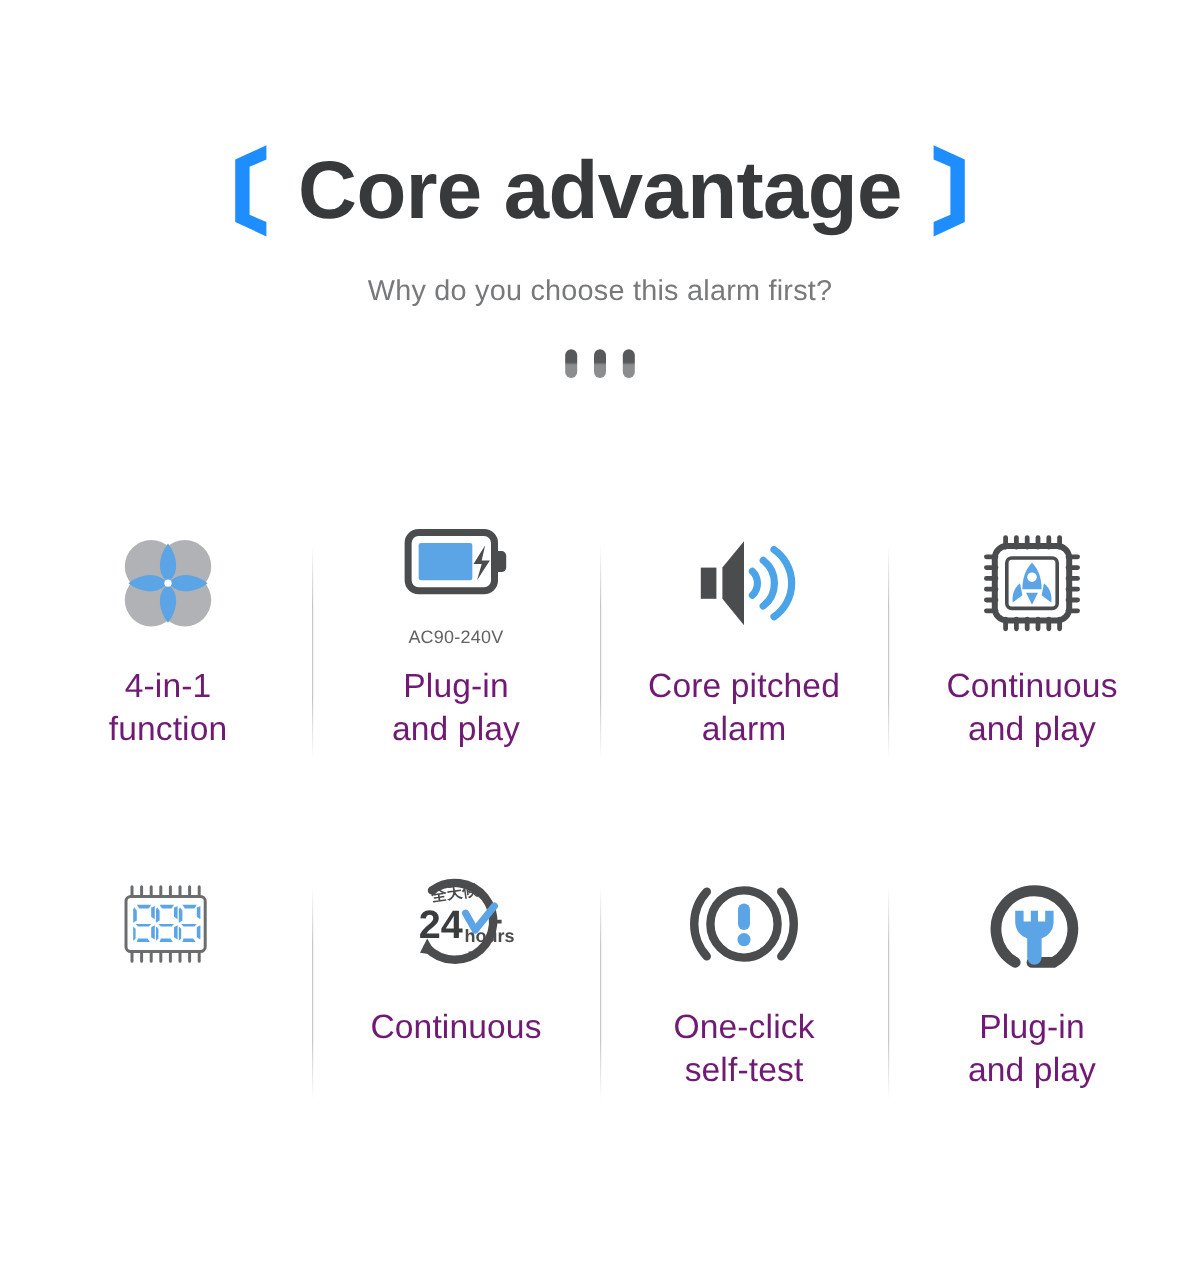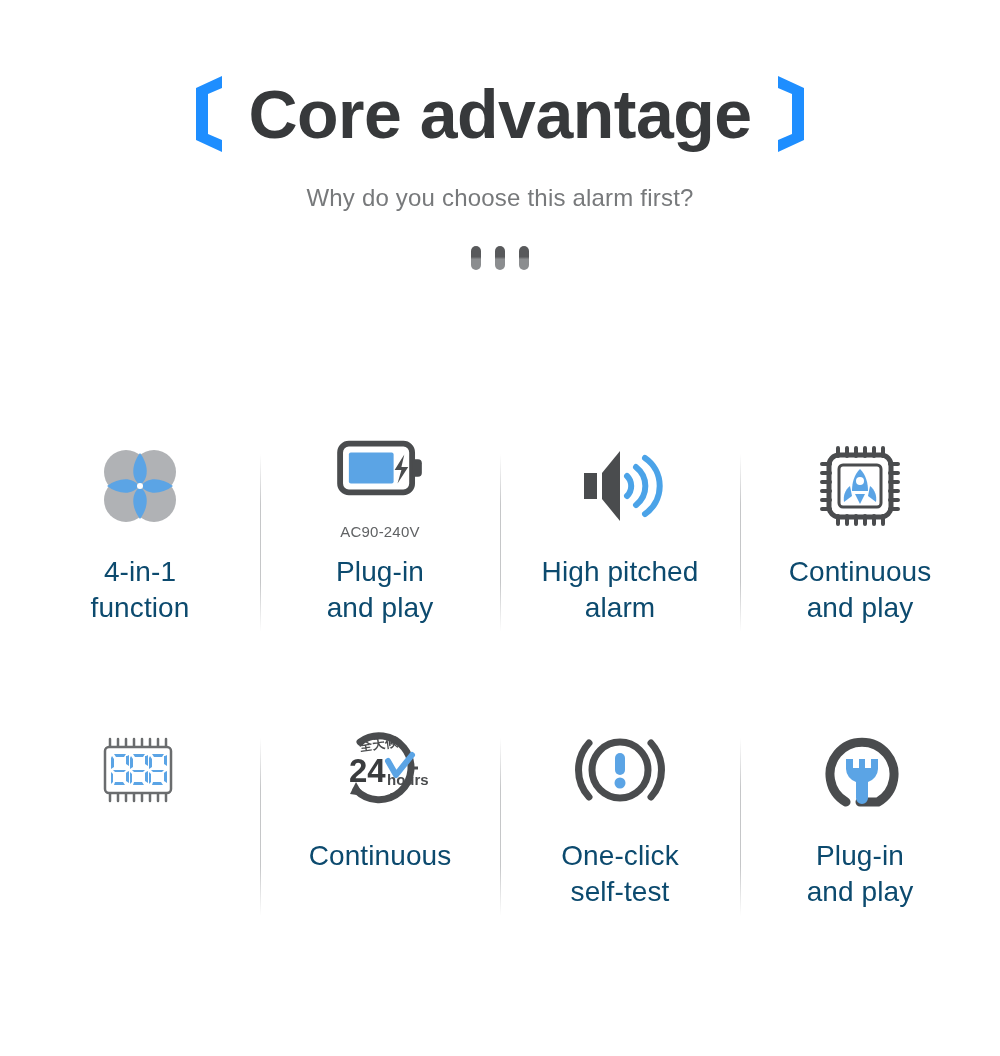--- a/index.html
+++ b/index.html
@@ -6,21 +6,21 @@
   html, body {
     width:1000px; height:1056px;
     background:#ffffff;
     font-family:"Liberation Sans", sans-serif;
     overflow:hidden;
   }
 
   .page { position:relative; width:1000px; height:1056px; }
 
   
-  .header { padding-top:68px; text-align:center; }
+  .header { padding-top:113px; text-align:center; }
 
   .title-row {
     display:flex; align-items:center; justify-content:center;
     gap:22px; height:92px;
   }
   .bracket { flex:0 0 auto; display:block; }
   .title-text {
     font-size:68px; font-weight:bold; color:#37393b;
     letter-spacing:-0.5px; line-height:1;
     white-space:nowrap;
@@ -72,21 +72,21 @@
     display:flex; flex-direction:column;
     align-items:center; justify-content:center;
   }
   .icon-caption {
     margin-top:19px;
     font-size:15px; color:#606264; letter-spacing:0.2px;
   }
   .cell-label {
     margin-top:14px;
     text-align:center;
-    font-size:28px; line-height:1.27; color:#0c4a6e;
+    font-size:28px; line-height:1.27; color:#701a75;
     letter-spacing:0.1px;
   }
   .cell-label .l2 { display:block; }
 </style>
 </head>
 <body>
 
 <div class="page">
 
   <div class="header">
@@ -160,21 +160,21 @@
           <rect x="12" y="30" width="13" height="26" fill="#4a4c4e"></rect>
           <path d="M30 30 L48 8 L48 78 L30 56 Z" fill="#4a4c4e"></path>
           <g fill="none" stroke="#4ba3e8" stroke-width="6" stroke-linecap="round">
             <path d="M55 33 A14 14 0 0 1 55 53"></path>
             <path d="M64 24 A24 24 0 0 1 64 62"></path>
             <path d="M73 15 A34 34 0 0 1 73 71"></path>
           </g>
         </svg>
       </div>
       <div class="cell-label">
-        <span>High pitched</span>
+        <span>Core pitched</span>
         <span class="l2">alarm</span>
       </div>
     </div>
 
     <div class="cell">
       <div class="icon-slot">
         <svg width="92" height="92" viewBox="0 0 92 92">
           <g stroke="#4a4c4e" stroke-width="4" stroke-linecap="round">
             <path d="M24 8 v8 M33 8 v8 M42 8 v8 M51 8 v8 M60 8 v8 M69 8 v8"></path>
             <path d="M24 76 v8 M33 76 v8 M42 76 v8 M51 76 v8 M60 76 v8 M69 76 v8"></path>

